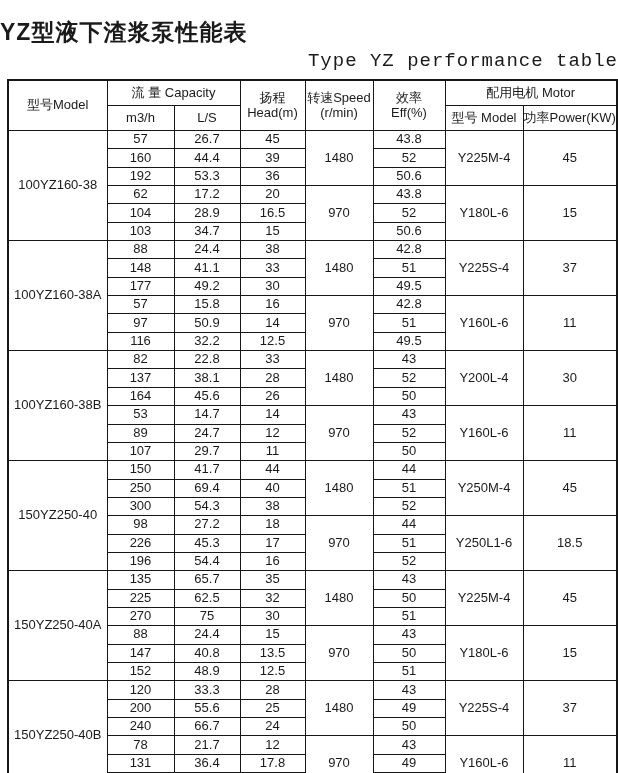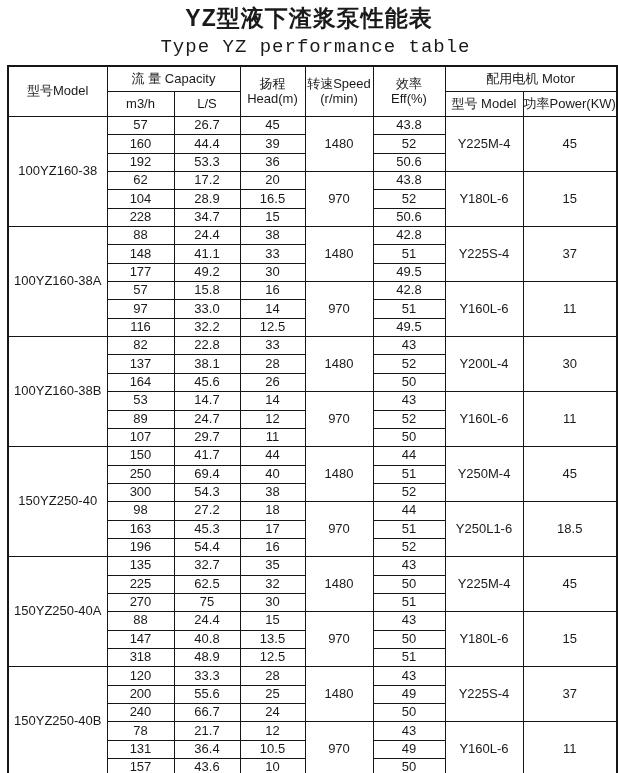--- a/index.html
+++ b/index.html
@@ -5,30 +5,30 @@
   html, body {
     margin: 0;
     padding: 0;
     width: 618px;
     height: 773px;
     background: #ffffff;
     color: #1a1a1a;
     font-family: "Liberation Sans", sans-serif;
   }
   .title {
-    margin: 3px 0 0 0;
-    text-align: center;
+    margin: 17px 0 0 0;
+    text-align: left;
     font-size: 23px;
     font-weight: 600;
     letter-spacing: 1px;
     font-family: "Liberation Sans", sans-serif;
   }
   .subtitle {
     margin: 2px 0 7px 13px;
-    text-align: center;
+    text-align: right;
     font-size: 19px;
     font-weight: 500;
     letter-spacing: 1px;
     font-family: "Liberation Mono", "DejaVu Sans Mono", monospace;
   }
   table.perf {
     border-collapse: collapse;
     table-layout: fixed;
     margin-left: 7px;
     border: 2px solid #161616;
@@ -125,21 +125,21 @@
         <td rowspan="3">Y180L-6</td>
         <td rowspan="3">15</td>
       </tr>
       <tr>
         <td>104</td>
         <td>28.9</td>
         <td>16.5</td>
         <td>52</td>
       </tr>
       <tr>
-        <td>228</td>
+        <td>103</td>
         <td>34.7</td>
         <td>15</td>
         <td>50.6</td>
       </tr>
       <tr>
         <td rowspan="6" class="model-cell">100YZ160-38A</td>
         <td>88</td>
         <td>24.4</td>
         <td>38</td>
         <td rowspan="3">1480</td>
@@ -163,21 +163,21 @@
         <td>57</td>
         <td>15.8</td>
         <td>16</td>
         <td rowspan="3">970</td>
         <td>42.8</td>
         <td rowspan="3">Y160L-6</td>
         <td rowspan="3">11</td>
       </tr>
       <tr>
         <td>97</td>
-        <td>33.0</td>
+        <td>50.9</td>
         <td>14</td>
         <td>51</td>
       </tr>
       <tr>
         <td>116</td>
         <td>32.2</td>
         <td>12.5</td>
         <td>49.5</td>
       </tr>
       <tr>
@@ -248,35 +248,35 @@
       <tr>
         <td>98</td>
         <td>27.2</td>
         <td>18</td>
         <td rowspan="3">970</td>
         <td>44</td>
         <td rowspan="3">Y250L1-6</td>
         <td rowspan="3">18.5</td>
       </tr>
       <tr>
-        <td>163</td>
+        <td>226</td>
         <td>45.3</td>
         <td>17</td>
         <td>51</td>
       </tr>
       <tr>
         <td>196</td>
         <td>54.4</td>
         <td>16</td>
         <td>52</td>
       </tr>
       <tr>
         <td rowspan="6" class="model-cell">150YZ250-40A</td>
         <td>135</td>
-        <td>32.7</td>
+        <td>65.7</td>
         <td>35</td>
         <td rowspan="3">1480</td>
         <td>43</td>
         <td rowspan="3">Y225M-4</td>
         <td rowspan="3">45</td>
       </tr>
       <tr>
         <td>225</td>
         <td>62.5</td>
         <td>32</td>
@@ -297,21 +297,21 @@
         <td rowspan="3">Y180L-6</td>
         <td rowspan="3">15</td>
       </tr>
       <tr>
         <td>147</td>
         <td>40.8</td>
         <td>13.5</td>
         <td>50</td>
       </tr>
       <tr>
-        <td>318</td>
+        <td>152</td>
         <td>48.9</td>
         <td>12.5</td>
         <td>51</td>
       </tr>
       <tr>
         <td rowspan="6" class="model-cell">150YZ250-40B</td>
         <td>120</td>
         <td>33.3</td>
         <td>28</td>
         <td rowspan="3">1480</td>
@@ -336,21 +336,21 @@
         <td>21.7</td>
         <td>12</td>
         <td rowspan="3">970</td>
         <td>43</td>
         <td rowspan="3">Y160L-6</td>
         <td rowspan="3">11</td>
       </tr>
       <tr>
         <td>131</td>
         <td>36.4</td>
-        <td>10.5</td>
+        <td>17.8</td>
         <td>49</td>
       </tr>
       <tr>
         <td>157</td>
         <td>43.6</td>
         <td>10</td>
         <td>50</td>
       </tr>
     </tbody>
 </table>

